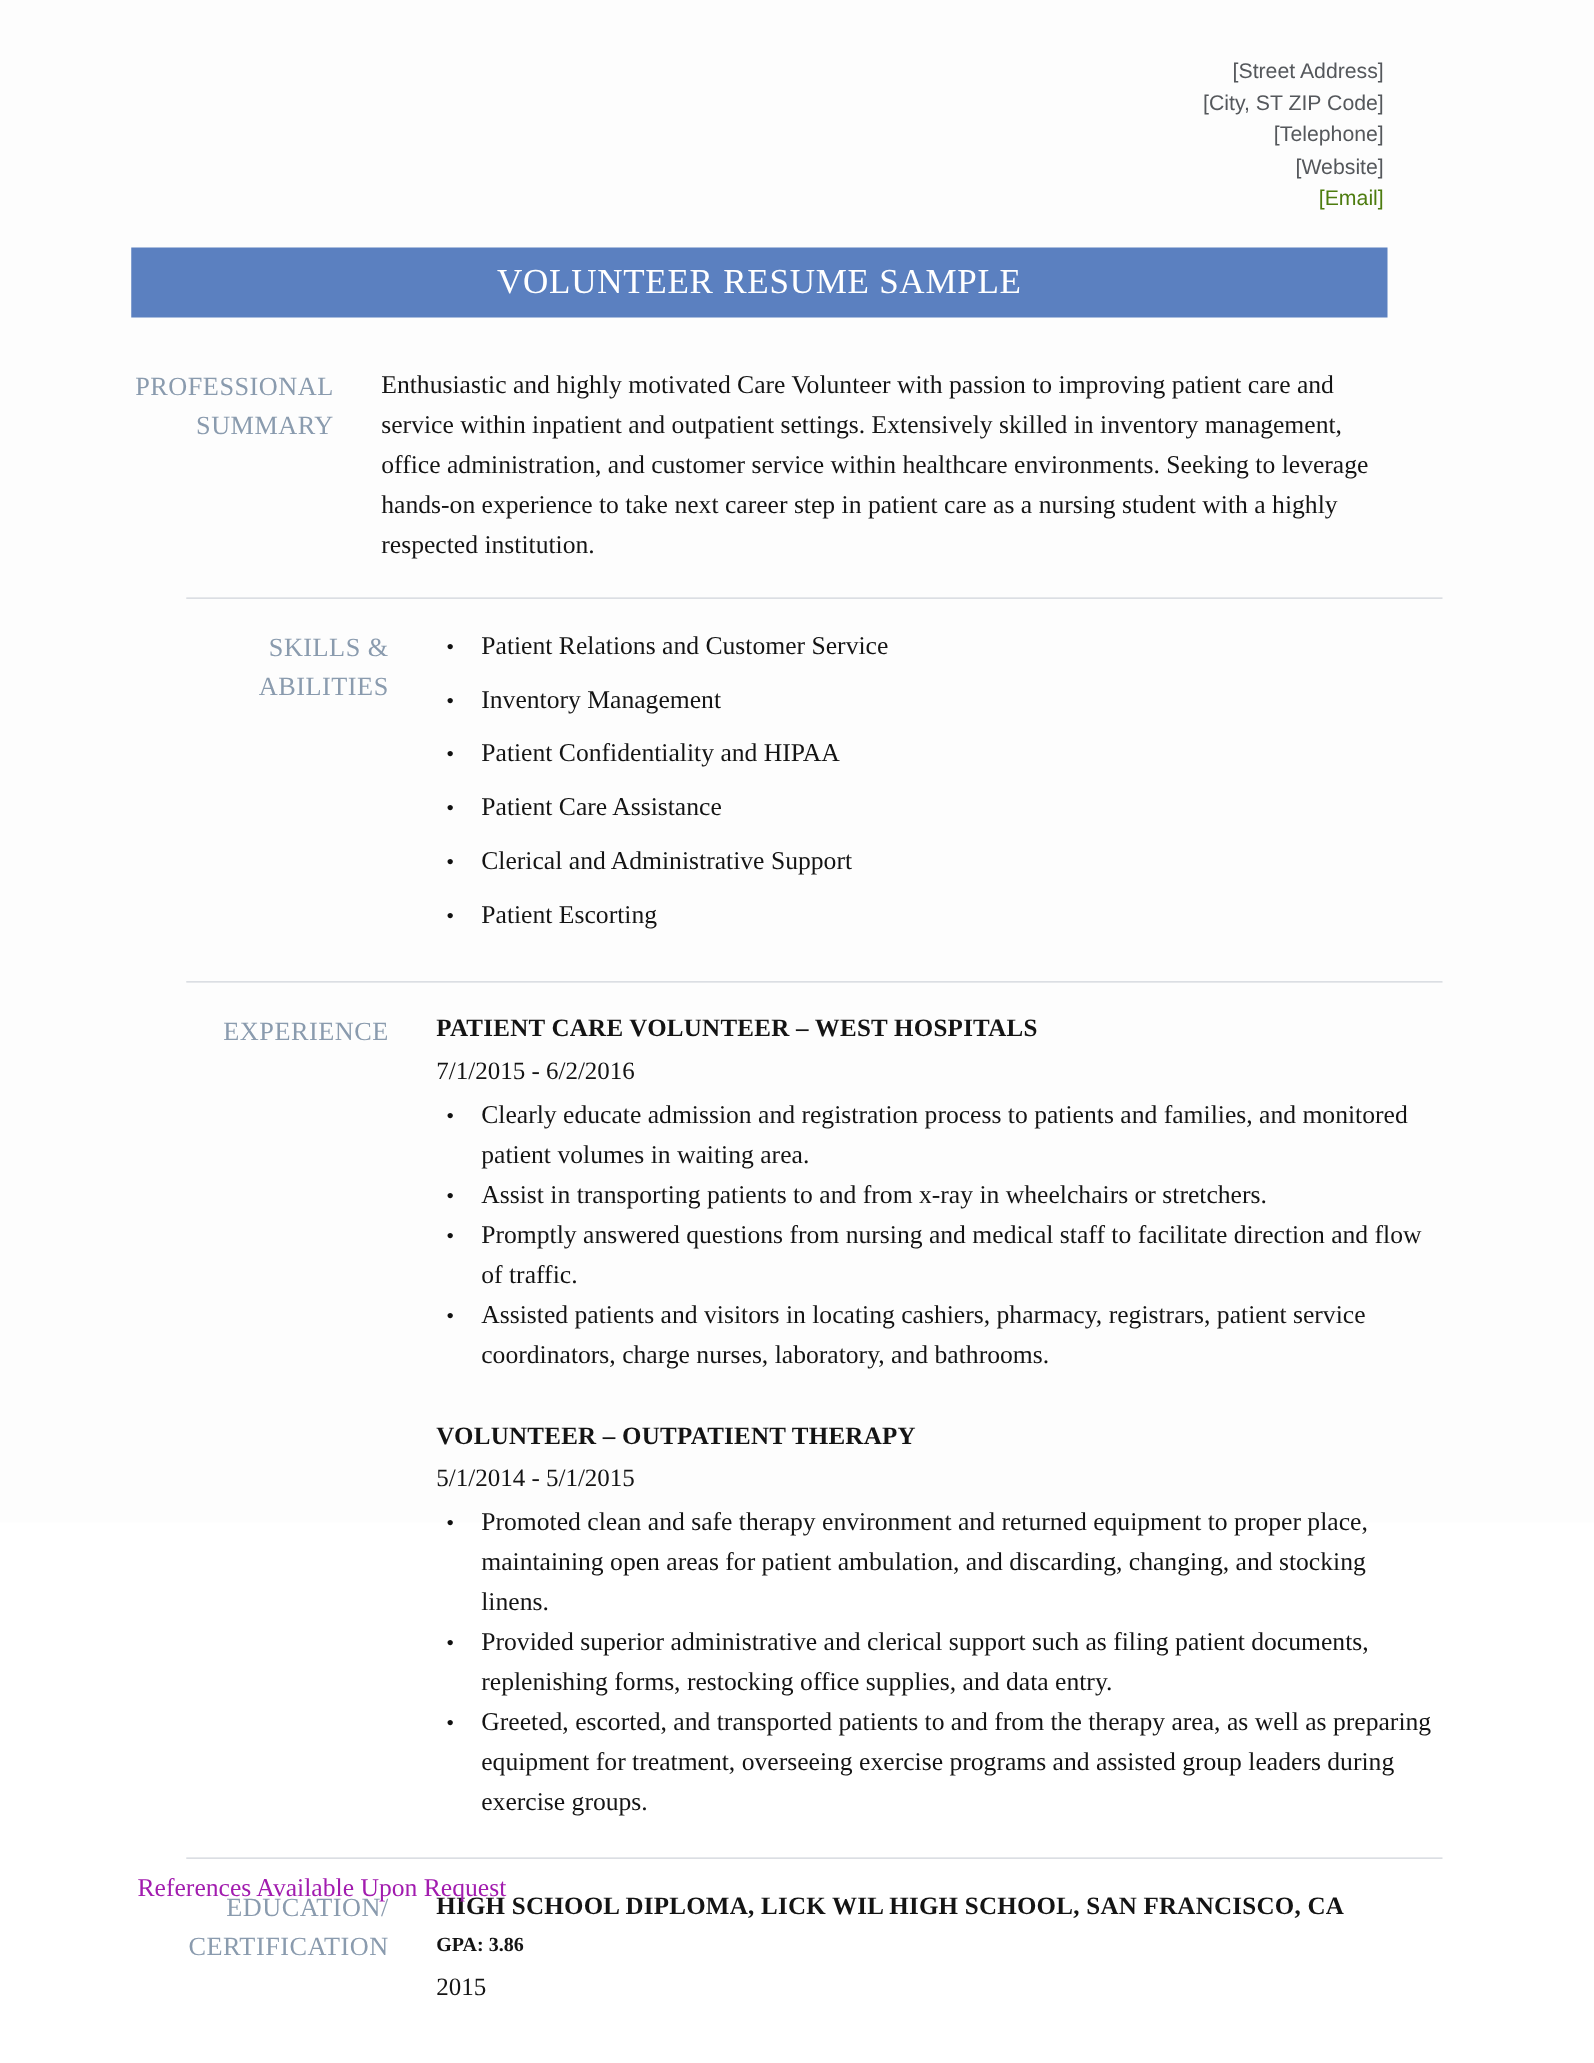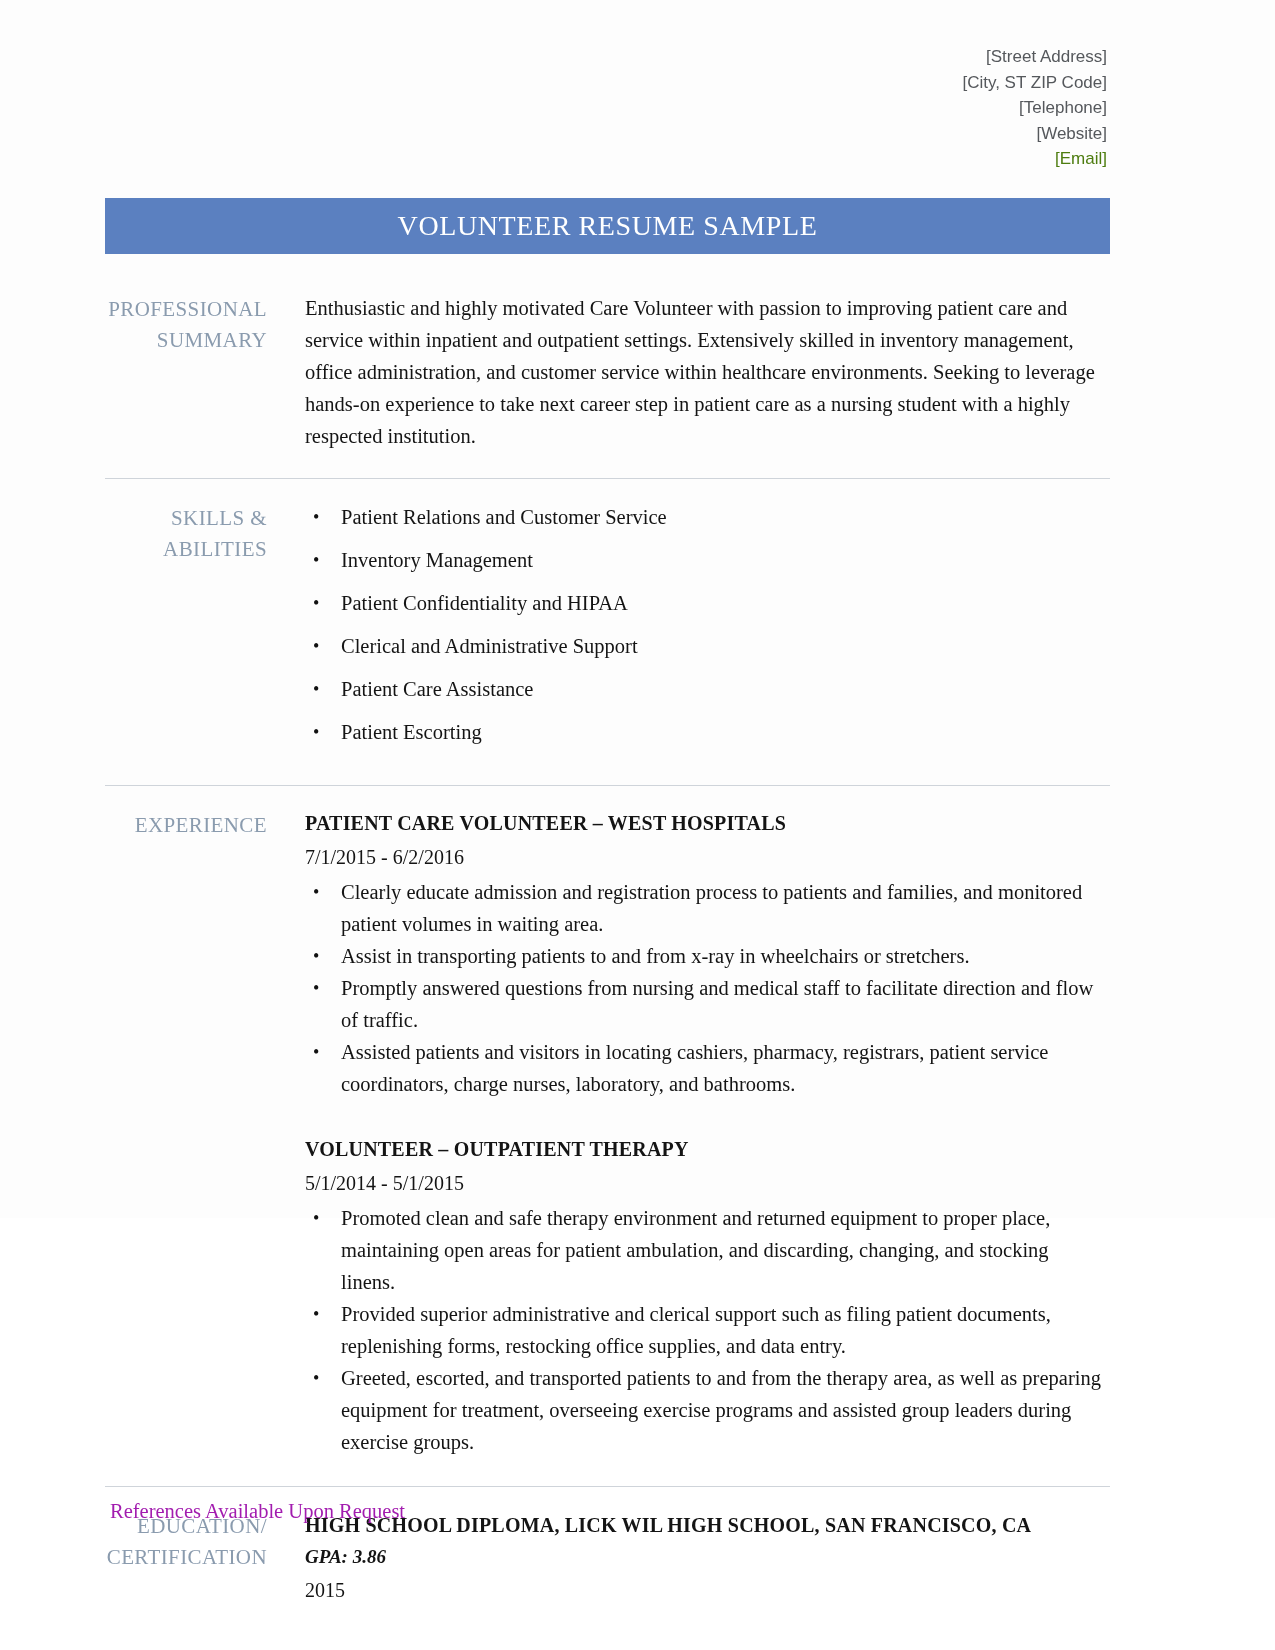--- a/index.html
+++ b/index.html
@@ -67,20 +67,21 @@
   }
   .section {
     display: flex;
     flex-direction: row;
     align-items: flex-start;
     width: 1005px;
     box-sizing: border-box;
   }
   .section + .section {
     border-top: 1.5px solid #cfd4da;
+    margin-left: 44px;
   }
   .sec-label {
     width: 200px;
     min-width: 200px;
     text-align: right;
     padding-right: 38px;
     box-sizing: border-box;
     color: #8a9bae;
     font-size: 21px;
     line-height: 31px;
@@ -148,24 +149,23 @@
   
   .edu-title {
     font-weight: bold;
     font-size: 20px;
     line-height: 32px;
     letter-spacing: 0.2px;
     margin: 0;
   }
   .edu-gpa {
     font-weight: bold;
-    font-size: 19px;
-    line-height: 32px;
-    margin: 0;
-    font-style: italic;
+    font-size: 16px;
+    line-height: 32px;
+    margin: 0;
   }
   .edu-year {
     font-size: 20px;
     line-height: 34px;
     margin: 0;
   }
 
   
   .footer-note {
     position: absolute;
@@ -215,22 +215,22 @@
     <div class="section sec-skills">
       <div class="sec-label">
         <span class="lbl-line">SKILLS &amp;</span>
         <span class="lbl-line">ABILITIES</span>
       </div>
       <div class="sec-body">
         <ul class="bullets spaced">
           <li>Patient Relations and Customer Service</li>
           <li>Inventory Management</li>
           <li>Patient Confidentiality and HIPAA</li>
+          <li>Patient Care Assistance</li>
           <li>Clerical and Administrative Support</li>
-          <li>Patient Care Assistance</li>
           <li>Patient Escorting</li>
         </ul>
       </div>
     </div>
 
     <div class="section sec-experience">
       <div class="sec-label">
         <span class="lbl-line">EXPERIENCE</span>
       </div>
       <div class="sec-body">

